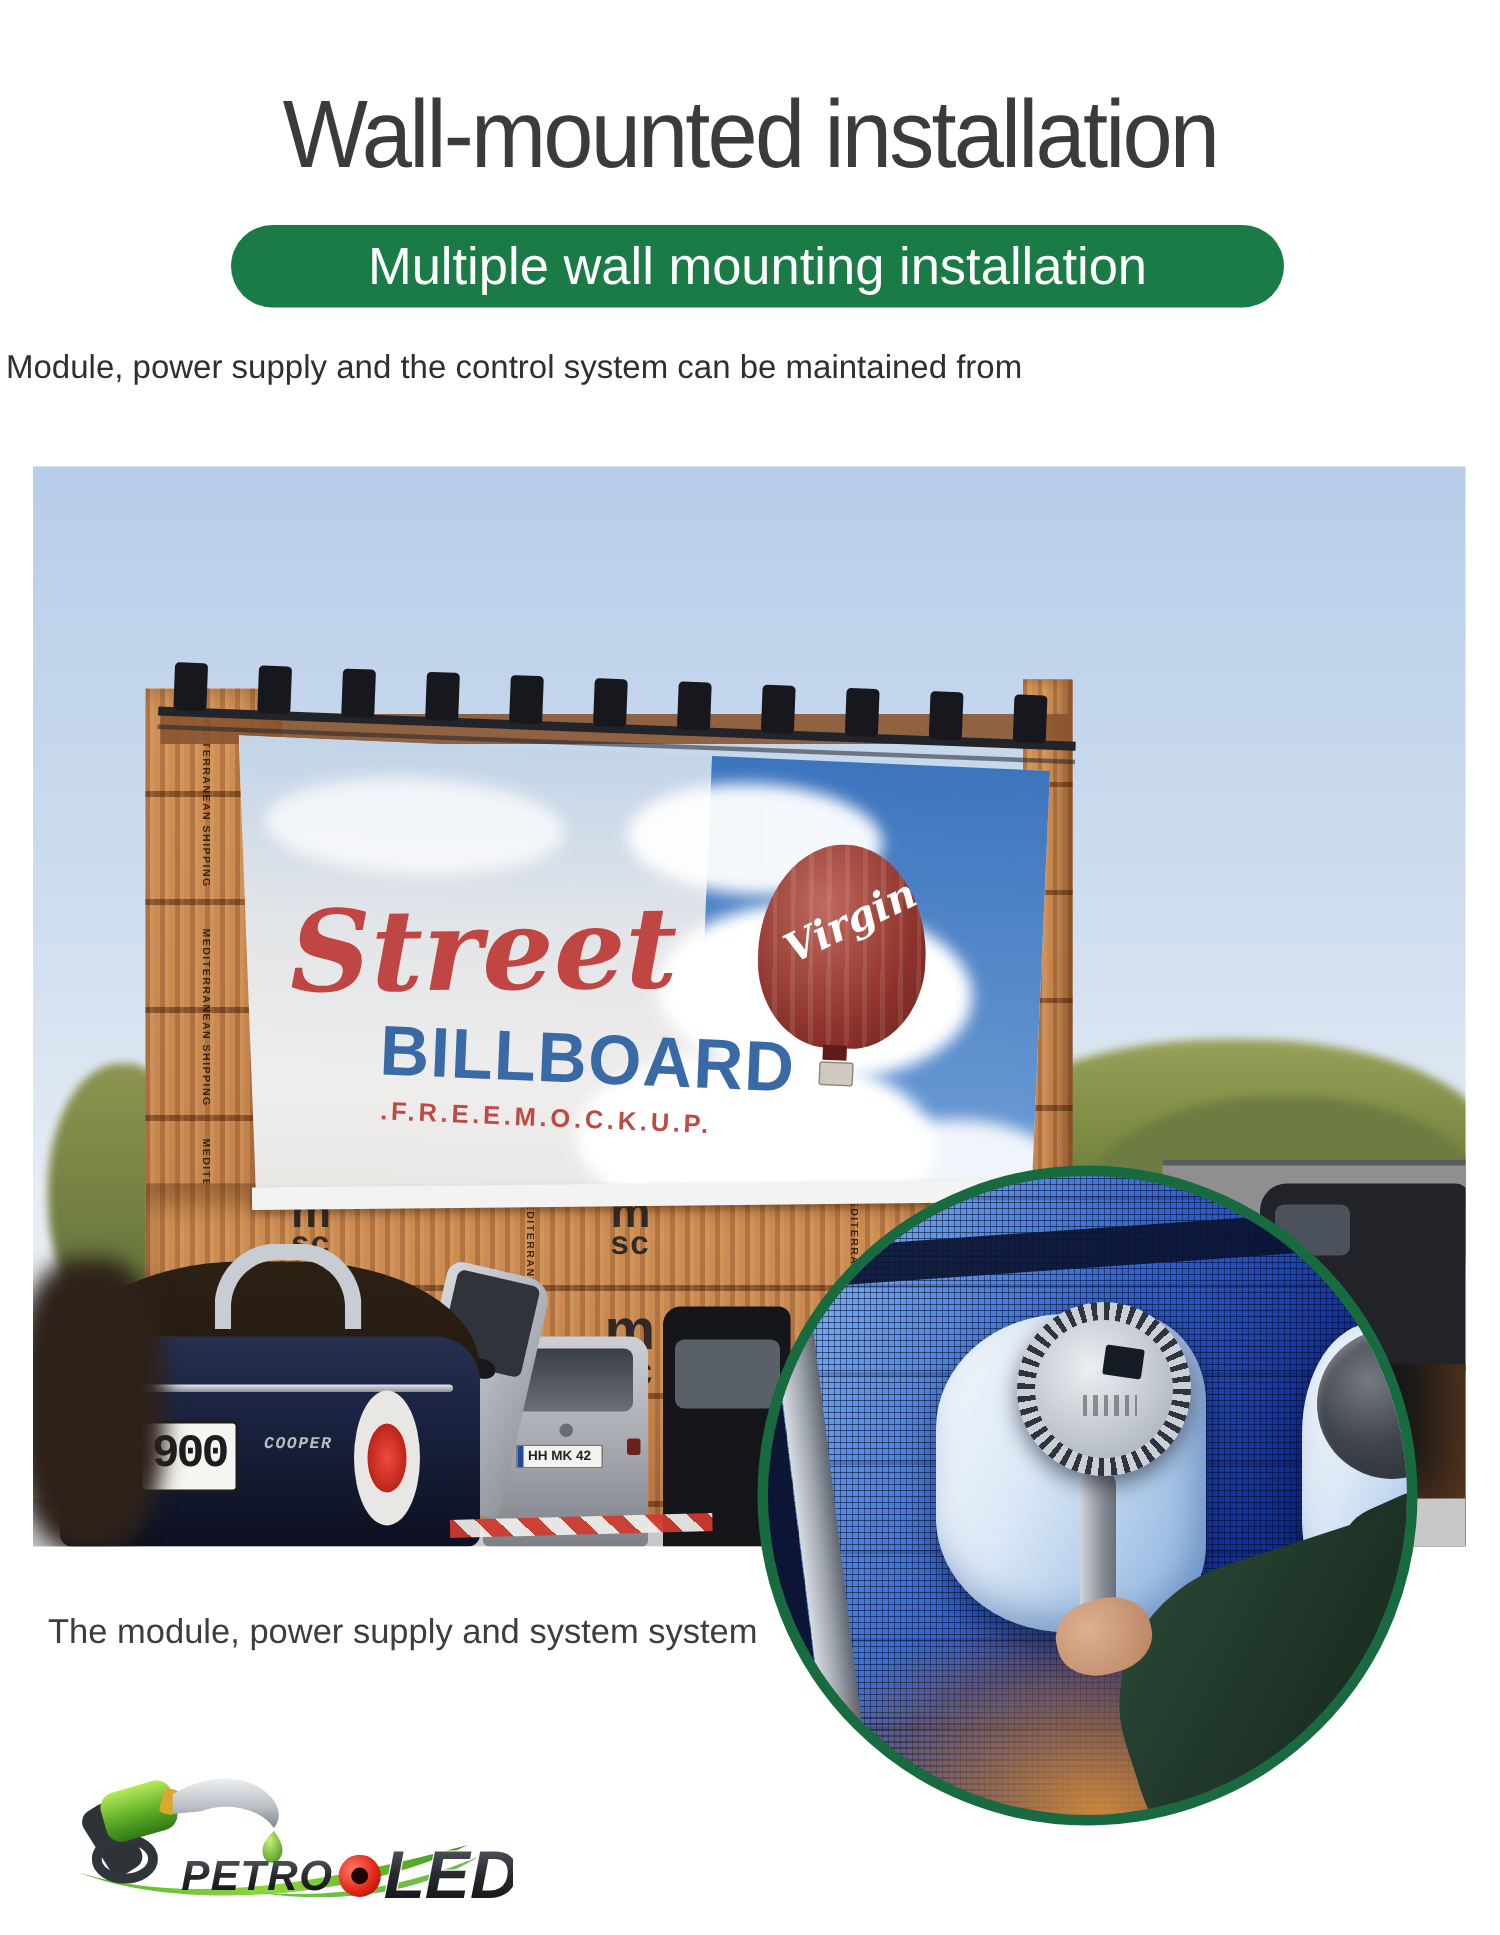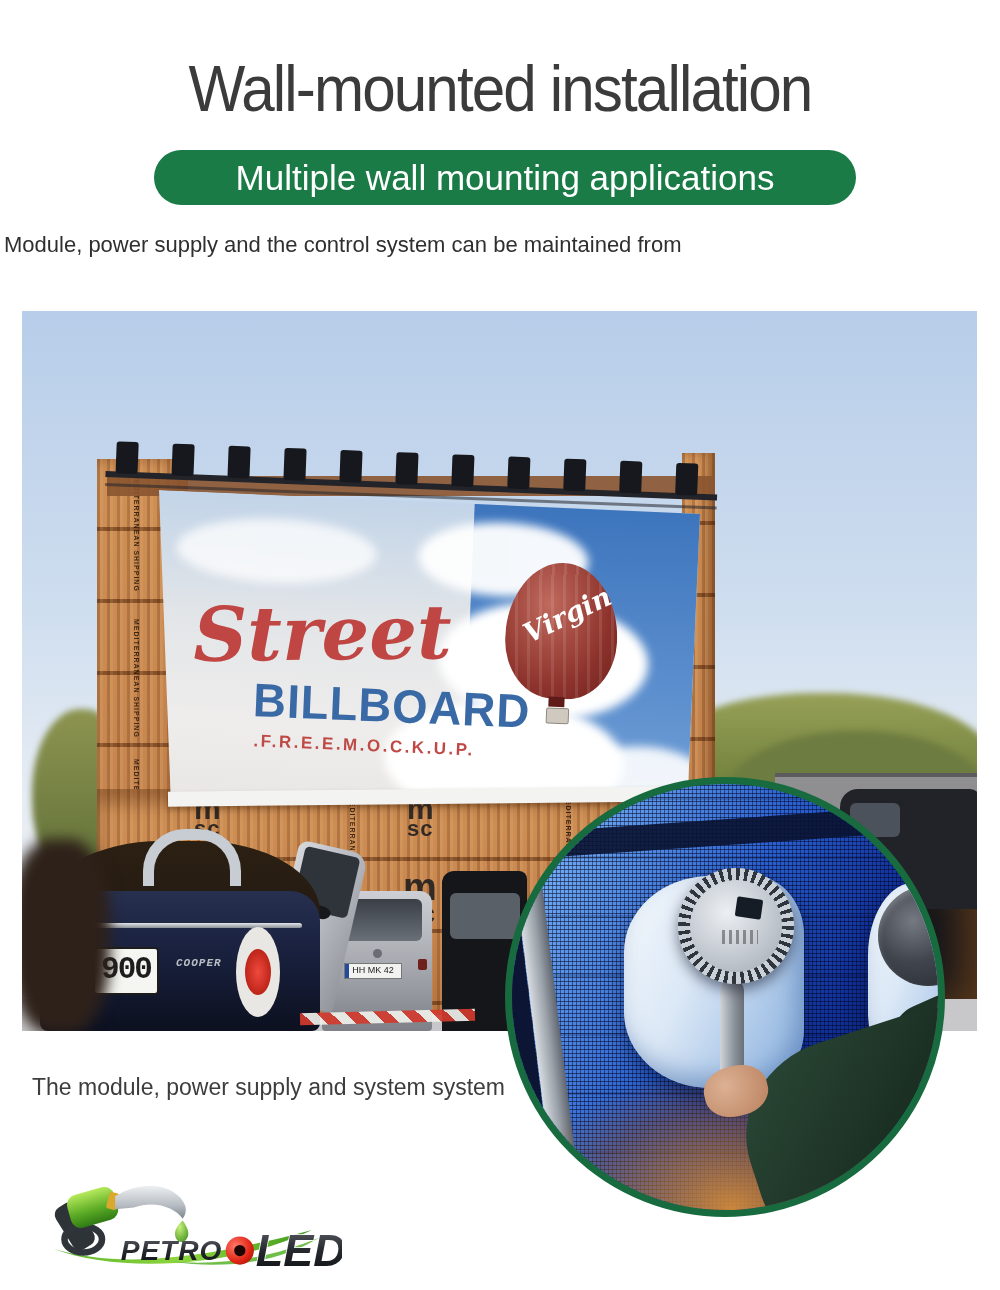--- a/index.html
+++ b/index.html
@@ -116,21 +116,21 @@
   .gap-car{left:282px;top:545px;width:45px;height:90px;background:#22252b;border-radius:8px;}
   .golf{left:300px;top:560px;width:110px;height:160px;}
   .golf .body{position:absolute;left:0;top:20px;width:110px;height:140px;
     background:linear-gradient(180deg,#cdcfd4 0%,#a4a7ad 55%,#7d8086 100%);
     border-radius:12px 12px 4px 4px;}
   .golf .win{position:absolute;left:10px;top:28px;width:90px;height:42px;
     background:linear-gradient(180deg,#3a3f46,#6a7078);border-radius:6px;}
   .golf .emb{position:absolute;left:51px;top:78px;width:9px;height:9px;border-radius:50%;
     background:#6a6e74;}
   .plate-golf{position:absolute;left:22px;top:92px;width:56px;height:14px;
-    background:#f2f3ef;border:1px solid #777;font-size:9px;font-weight:400;color:#222;
+    background:#f2f3ef;border:1px solid #777;font-size:9px;font-weight:700;color:#222;
     text-align:center;line-height:13px;}
   .plate-golf .eu{position:absolute;left:0;top:0;width:4px;height:100%;background:#234a9e;}
   .golf .lamp{position:absolute;width:9px;height:11px;background:#70201c;border-radius:2px;top:88px;}
   .door{left:240px;top:540px;width:70px;height:162px;transform:rotate(13deg);
     transform-origin:bottom right;
     background:linear-gradient(105deg,#d6d8dc 0%,#b4b7bd 55%,#92959c 100%);
     border-radius:10px 16px 4px 4px;}
   .door .dwin{position:absolute;left:7px;top:5px;width:56px;height:62px;
     background:#2f343b;border-radius:5px;}
   .door .mir{position:absolute;left:26px;top:60px;width:20px;height:13px;
@@ -192,21 +192,21 @@
     background:radial-gradient(ellipse at 50% 85%,rgba(233,150,50,.85) 0%,rgba(160,80,20,.35) 55%,rgba(0,0,0,0) 78%);}
 
   
   .caption{left:15px;top:1072px;width:490px;text-align:right;color:#3d3d3d;
     font-size:23px;line-height:31px;}
 </style>
 </head>
 <body>
 
 <div class="abs page-title">Wall-mounted installation</div>
-<div class="abs banner-pill">Multiple wall mounting applications</div>
+<div class="abs banner-pill">Multiple wall mounting installation</div>
 <div class="abs intro">
   <div>Module, power supply and the control system can be maintained from</div>
 </div>
 
 <div class="abs photo">
 
   <div class="abs tree t1"></div>
   <div class="abs tree t2"></div>
   <div class="abs tree t3"></div>
   <div class="abs bldg"></div>

